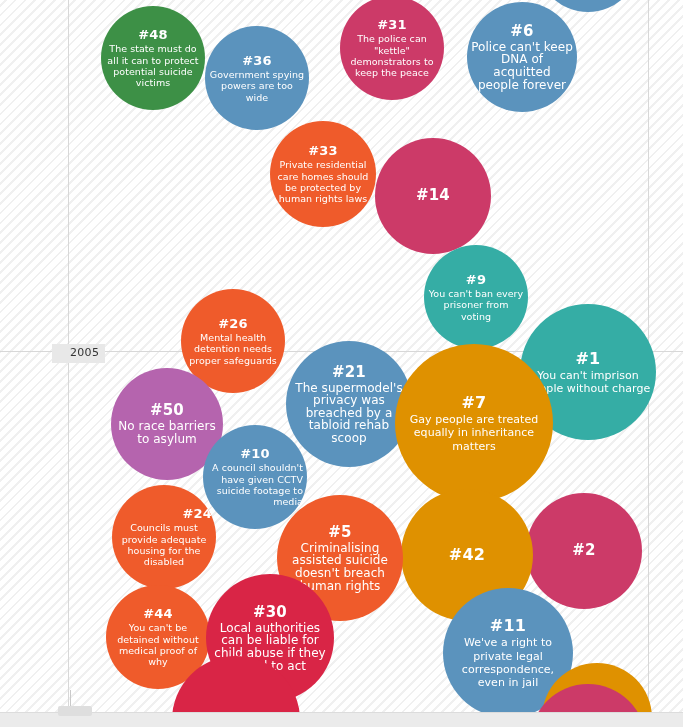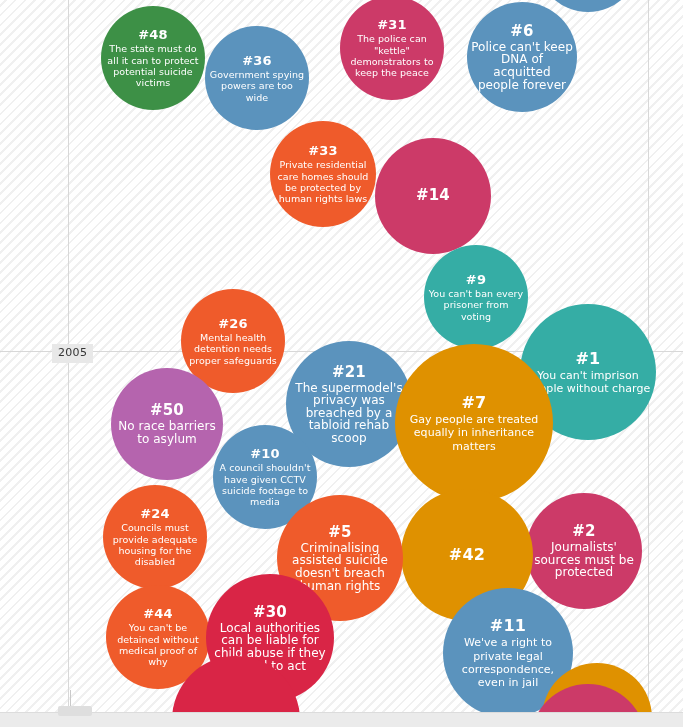--- a/index.html
+++ b/index.html
@@ -40,21 +40,21 @@
     background: #d8d8d8;
     z-index: 1;
   }
   .year-label {
     position: absolute;
     z-index: 6;
     background: #e8e8e8;
     color: #333333;
     font-size: 11px;
     line-height: 14px;
-    padding: 2px 6px 3px 6px;
+    padding: 2px 6px 3px 18px;
     letter-spacing: 0.3px;
     font-family: "DejaVu Sans", sans-serif;
     white-space: nowrap;
   }
 
   
   .bubble {
     position: absolute;
     border-radius: 50%;
     box-sizing: border-box;
@@ -165,32 +165,31 @@
         <div class="cap">The supermodel's privacy was breached by a tabloid rehab scoop</div>
       </div>
       <div class="bubble lg" style="left: 395px; top: 344px; width: 158px; height: 158px; background: rgb(223, 145, 0); z-index: 13;">
         <div class="rank">#7</div>
         <div class="cap">Gay people are treated equally in inheritance matters</div>
       </div>
       <div class="bubble" style="left: 111px; top: 368px; width: 112px; height: 112px; background: rgb(181, 100, 174); z-index: 14;">
         <div class="rank">#50</div>
         <div class="cap">No race barriers to asylum</div>
       </div>
-      <div class="bubble sm" style="left: 213px; top: 425px; width: 104px; height: 104px; background: rgb(91, 147, 189); z-index: 15;">
+      <div class="bubble sm" style="left: 203px; top: 425px; width: 104px; height: 104px; background: rgb(91, 147, 189); z-index: 15; text-align: right;">
         <div class="rank">#10</div>
         <div class="cap">A council shouldn't have given CCTV suicide footage to media</div>
       </div>
       <div class="bubble" style="left: 526px; top: 493px; width: 116px; height: 116px; background: rgb(204, 58, 104); z-index: 16;">
         <div class="rank">#2</div>
-        <div class="cap">Journalists' sources must be protected</div>
       </div>
       <div class="bubble lg" style="left: 401px; top: 489px; width: 132px; height: 132px; background: rgb(223, 145, 0); z-index: 17;">
         <div class="rank">#42</div>
       </div>
-      <div class="bubble sm" style="left: 103px; top: 485px; width: 104px; height: 104px; background: rgb(239, 91, 43); z-index: 18;">
+      <div class="bubble sm" style="left: 112px; top: 485px; width: 104px; height: 104px; background: rgb(239, 91, 43); z-index: 18; align-items: flex-end;">
         <div class="rank">#24</div>
         <div class="cap">Councils must provide adequate housing for the disabled</div>
       </div>
       <div class="bubble" style="left: 277px; top: 495px; width: 126px; height: 126px; background: rgb(239, 91, 43); z-index: 19;">
         <div class="rank">#5</div>
         <div class="cap">Criminalising assisted suicide doesn't breach human rights</div>
       </div>
       <div class="bubble sm" style="left: 106px; top: 585px; width: 104px; height: 104px; background: rgb(239, 91, 43); z-index: 20;">
         <div class="rank">#44</div>
         <div class="cap">You can't be detained without medical proof of why</div>

